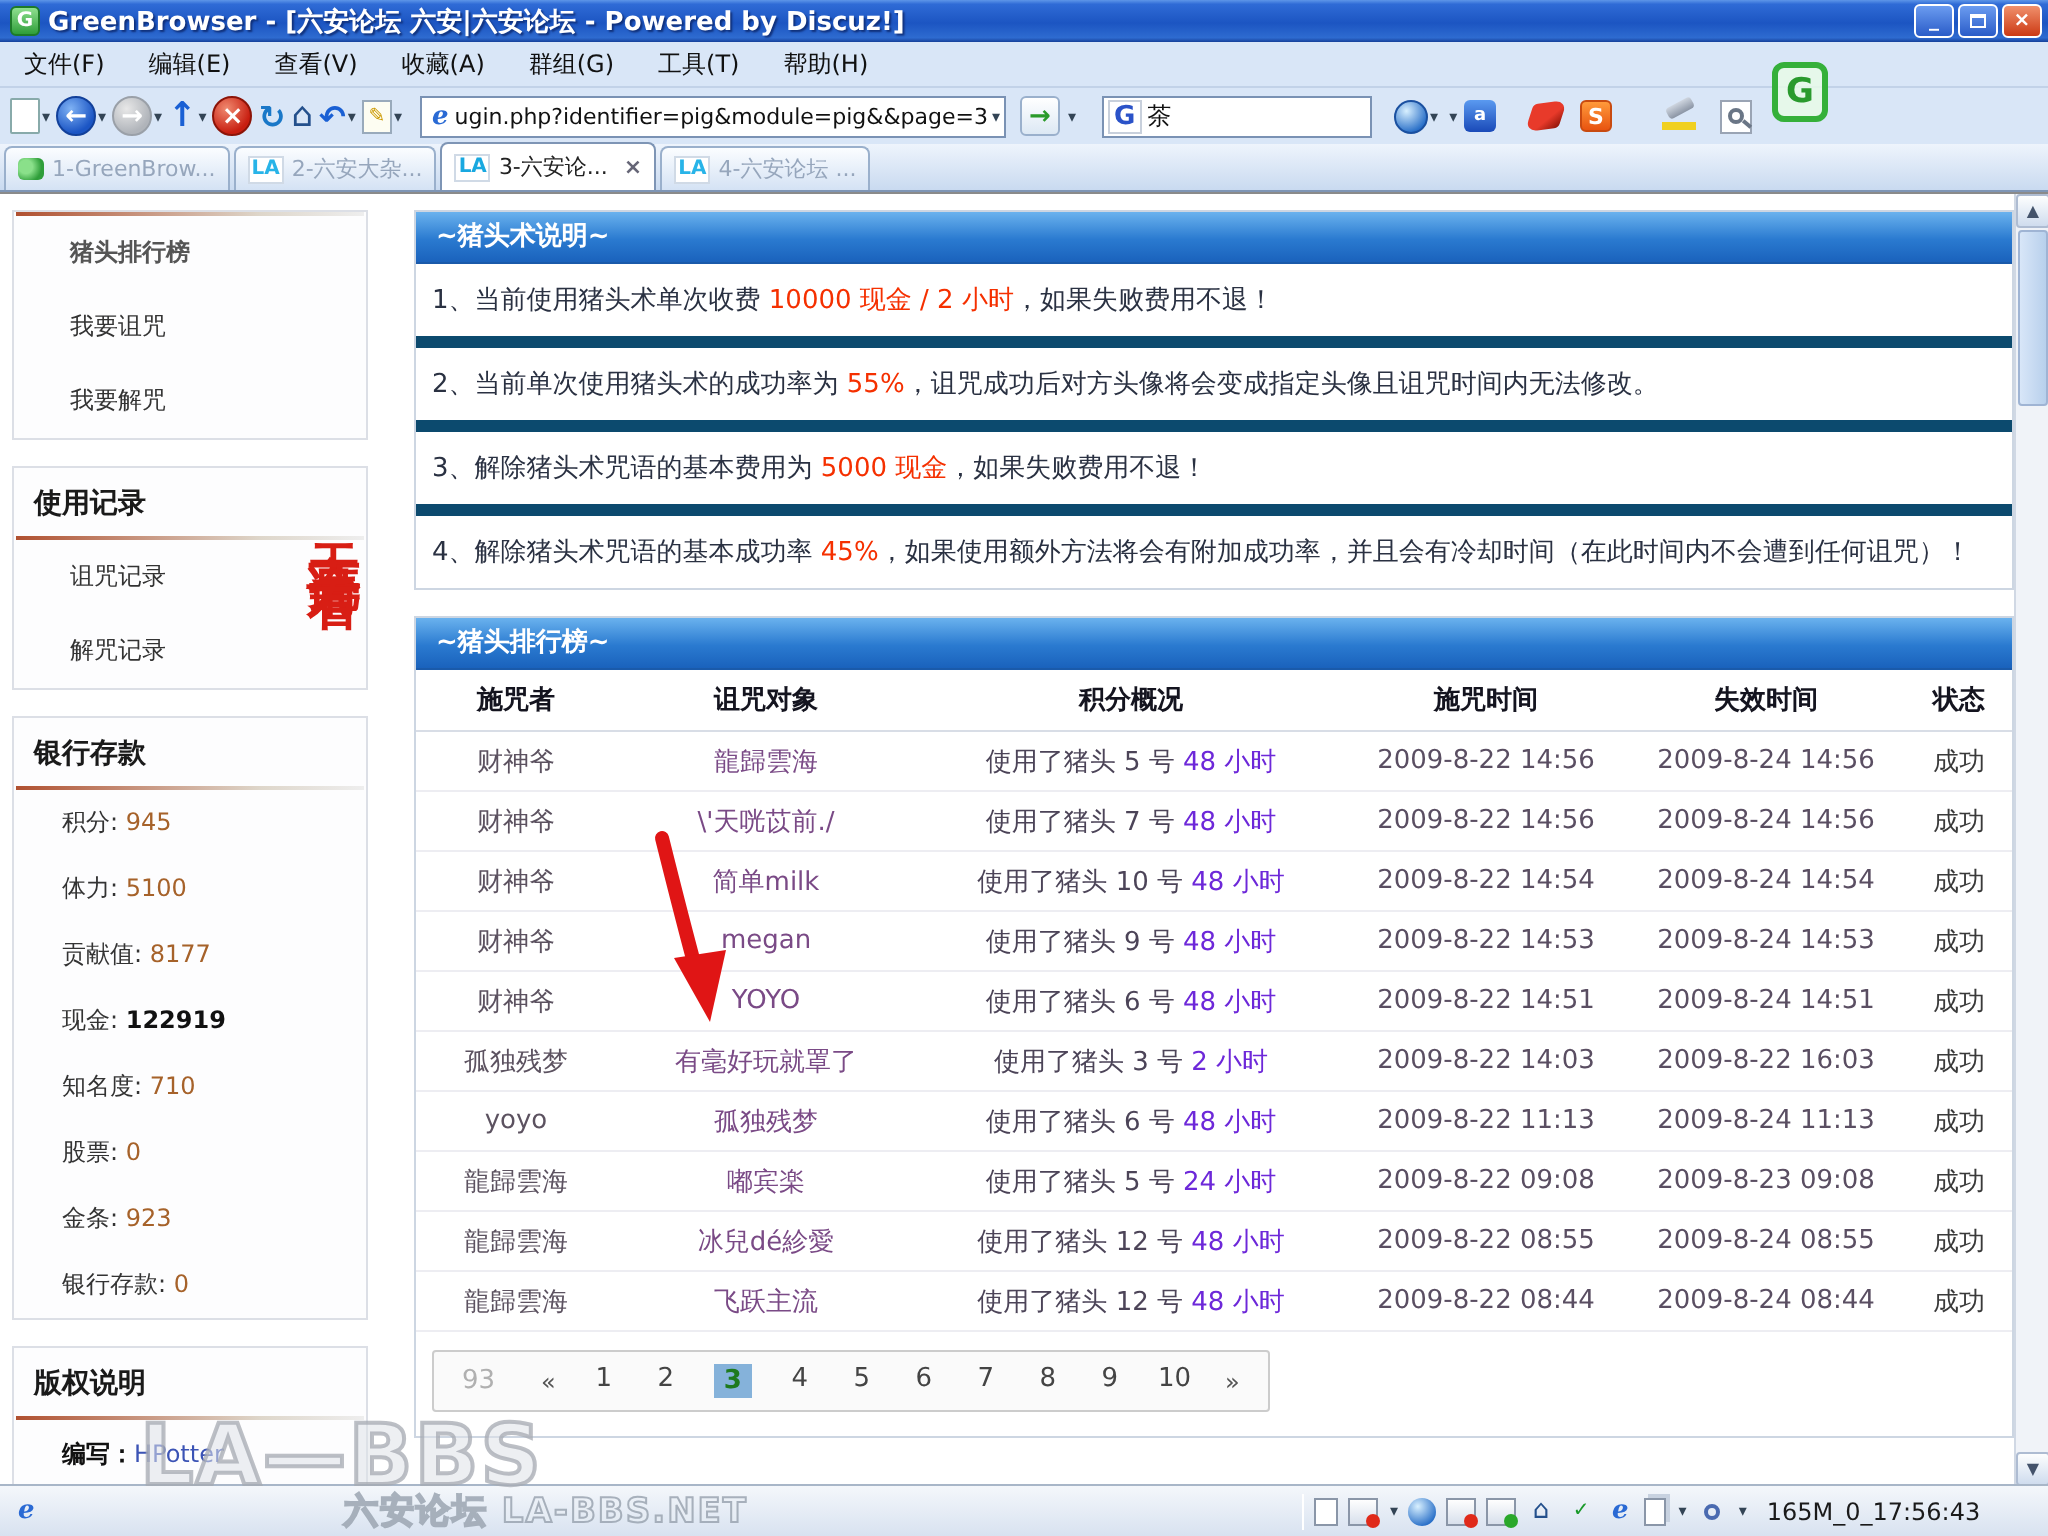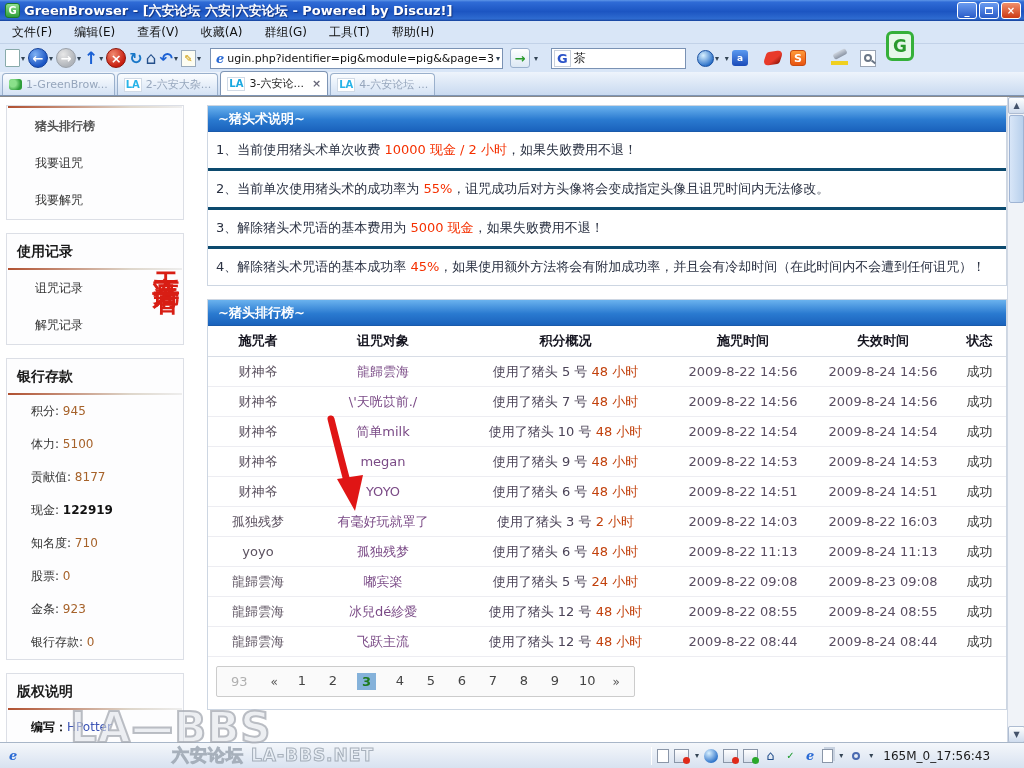--- a/index.html
+++ b/index.html
@@ -90,33 +90,33 @@
   .stat-val { color:#a6622a; }
   .stat-val.bold { color:#111; font-weight:bold; }
   .side-credit { padding:9px 0 9px 24px; font-size:12px; }
   .credit-label { font-weight:bold; color:#111; }
 
   
   .main { position:absolute; left:207px; top:8px; width:800px; }
   .panel { border:1px solid #cdd6e2; margin-bottom:13px; background:#fff; }
   .panel-header { height:26px; background:linear-gradient(#6ab2ee,#2a7ad0 55%,#1a62bc); border-bottom:1px solid #1a5aaa;
     color:#fff; font-weight:bold; font-size:13px; line-height:26px; padding-left:10px; }
-  .inst-row { border-bottom:3px solid #0c4a6e; padding:9px 8px; font-size:13px; color:#2a3142; }
+  .inst-row { border-bottom:6px solid #0c4a6e; padding:9px 8px; font-size:13px; color:#2a3142; }
   .inst-row:last-child { border-bottom:none; }
   .red { color:#f53000; }
 
   .rtable { width:100%; }
   .trow { display:flex; align-items:center; border-bottom:1px solid #ededf2; height:30px; font-size:13px; }
   .trow.thead { height:31px; font-weight:bold; color:#14141f; border-bottom:1px solid #d8dde6; }
   .cell { text-align:center; }
   .c0{width:100px;} .c1{width:150px;} .c2{width:215px;} .c3{width:140px;} .c4{width:140px;} .c5{width:53px;}
   .c-caster { color:#5c5260; }
   .c-target { color:#7a4a86; }
   .d-pre,.d-num { color:#4c4458; }
-  .d-dur { color:#c2410c; }
+  .d-dur { color:#6d28d9; }
   .c-cast,.c-exp { color:#5a4e62; }
   .c-status { color:#3a3a3a; }
 
   .pagin-wrap { padding:9px 8px 12px; }
   .pagin { display:inline-flex; align-items:center; gap:17px; border:1px solid #ccc; background:#fafafa;
     border-radius:2px; padding:6px 14px; font-size:13px; color:#444; min-width:340px; }
   .pg-total { color:#b0b0b0; margin-right:6px; }
   .page { cursor:pointer; min-width:14px; text-align:center; }
   .page.cur { background:#85b2da; color:#1e7a1e; font-weight:bold; padding:1px 5px; }
   .pg-arrow { color:#555; cursor:pointer; font-size:12px; }

